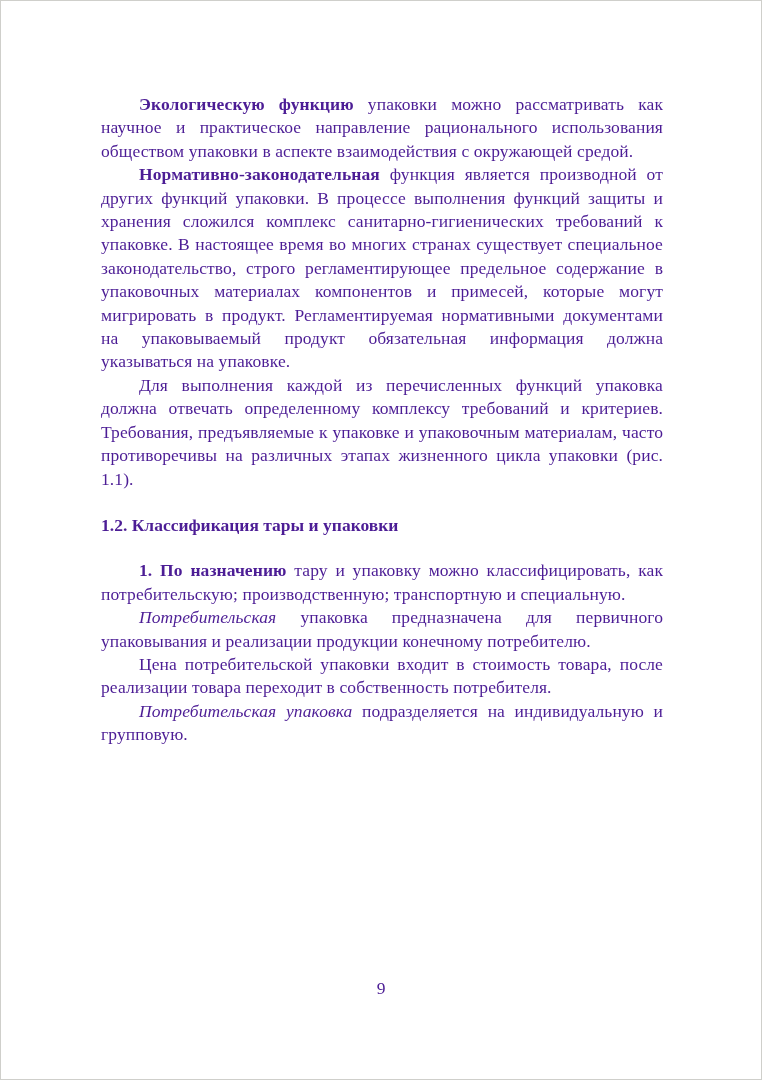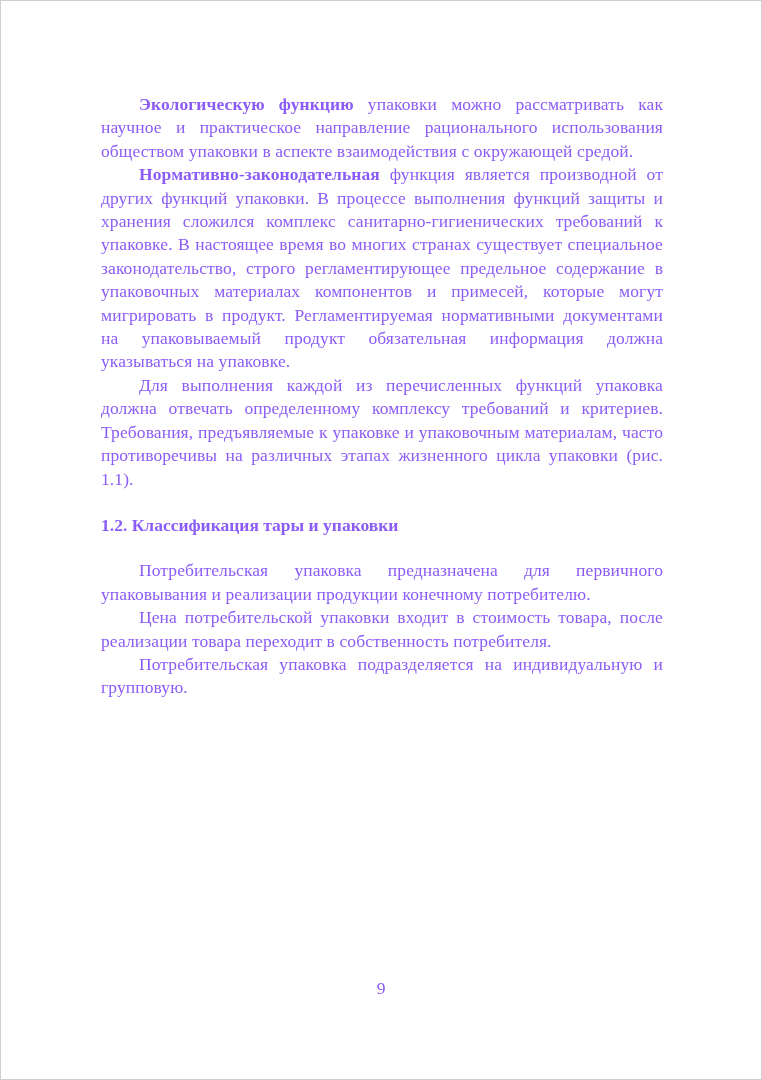--- a/index.html
+++ b/index.html
@@ -10,21 +10,21 @@
   .scan-page {
     position: relative;
     width: 762px;
     height: 1080px;
     margin: 0 auto;
     background: #ffffff;
     box-sizing: border-box;
     border: 1px solid #cfcfcb;
     overflow: hidden;
     font-family: "Liberation Serif", "DejaVu Serif", serif;
-    color: #8b5cf6;
+    color: #4c1d95;
   }
   .text-block {
     position: absolute;
     top: 92px;
     left: 100px;
     width: 562px;
   }
   .text-block p.paragraph {
     margin: 0;
     font-size: 17.5px;
@@ -35,38 +35,39 @@
   }
   .text-block h2.heading {
     margin: 23px 0 22px 0;
     font-size: 17.5px;
     line-height: 23.4px;
     text-align: left;
     font-weight: bold;
     text-indent: 0;
   }
   .bold { font-weight: bold; }
-  .italic { }
+  .italic { font-style: italic; }
   .page-number {
     position: absolute;
     left: 0;
     right: 0;
     bottom: 80px;
     text-align: center;
     font-size: 17.5px;
     line-height: 22px;
   }
 </style>
 </head>
 <body>
 
 <div class="scan-page">
   <div class="text-block">
       <p class="paragraph"><span class="bold">Экологическую функцию</span><span> упаковки можно рассматривать как научное и практическое направление рационального использования обществом упаковки в аспекте взаимодействия с окружающей средой.</span></p>
       <p class="paragraph"><span class="bold">Нормативно-законодательная</span><span> функция является производной от других функций упаковки. В процессе выполнения функций защиты и хранения сложился комплекс санитарно-гигиенических требований к упаковке. В настоящее время во многих странах существует специальное законодательство, строго регламентирующее предельное содержание в упаковочных материалах компонентов и примесей, которые могут мигрировать в продукт. Регламентируемая нормативными документами на упаковываемый продукт обязательная информация должна указываться на упаковке.</span></p>
       <p class="paragraph"><span>Для выполнения каждой из перечисленных функций упаковка должна отвечать определенному комплексу требований и критериев. Требования, предъявляемые к упаковке и упаковочным материалам, часто противоречивы на различных этапах жизненного цикла упаковки (рис. 1.1).</span></p>
       <h2 class="heading"><span class="bold">1.2. Классификация тары и упаковки</span></h2>
+      <p class="paragraph"><span class="bold">1. По назначению</span><span> тару и упаковку можно классифицировать, как потребительскую; производственную; транспортную и специальную.</span></p>
       <p class="paragraph"><span class="italic">Потребительская</span><span> упаковка предназначена для первичного упаковывания и реализации продукции конечному потребителю.</span></p>
       <p class="paragraph"><span>Цена потребительской упаковки входит в стоимость товара, после реализации товара переходит в собственность потребителя.</span></p>
       <p class="paragraph"><span class="italic">Потребительская упаковка</span><span> подразделяется на индивидуальную и групповую.</span></p>
     </div>
   <div class="page-number">9</div>
 </div>
 
 </body></html>

